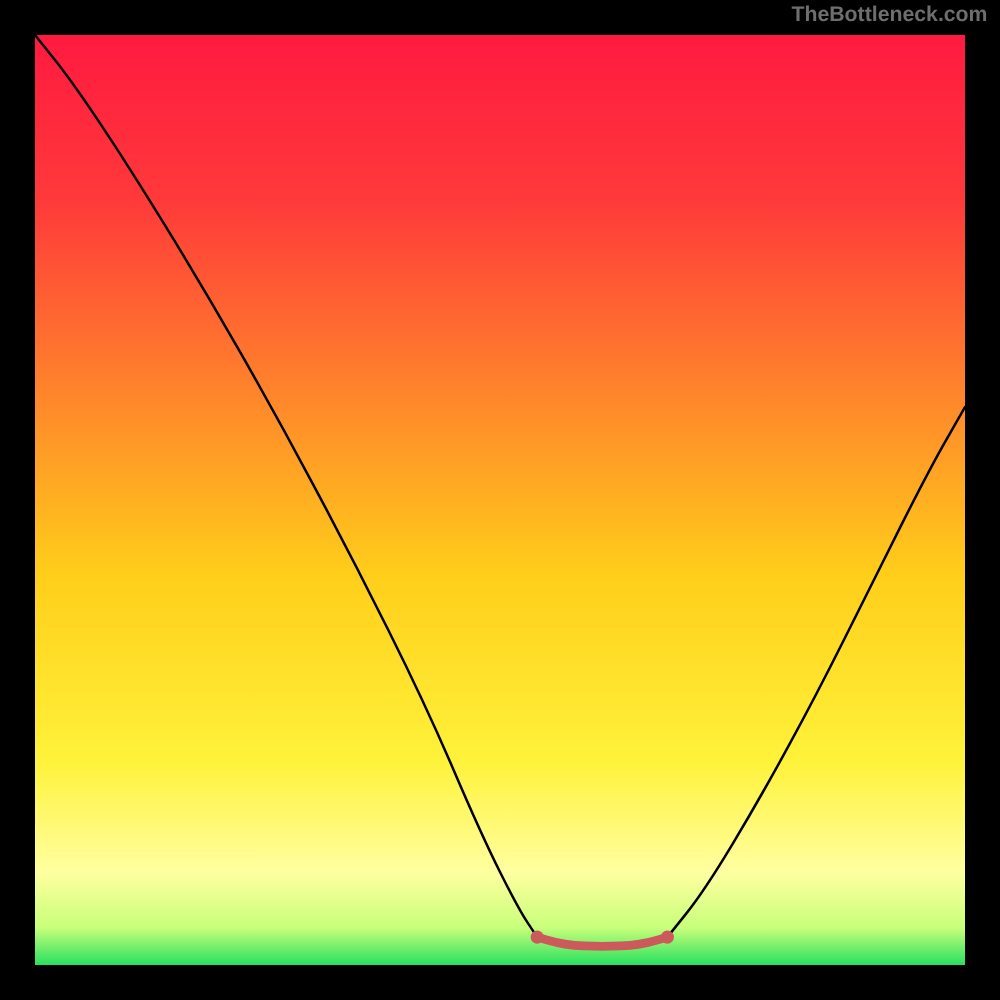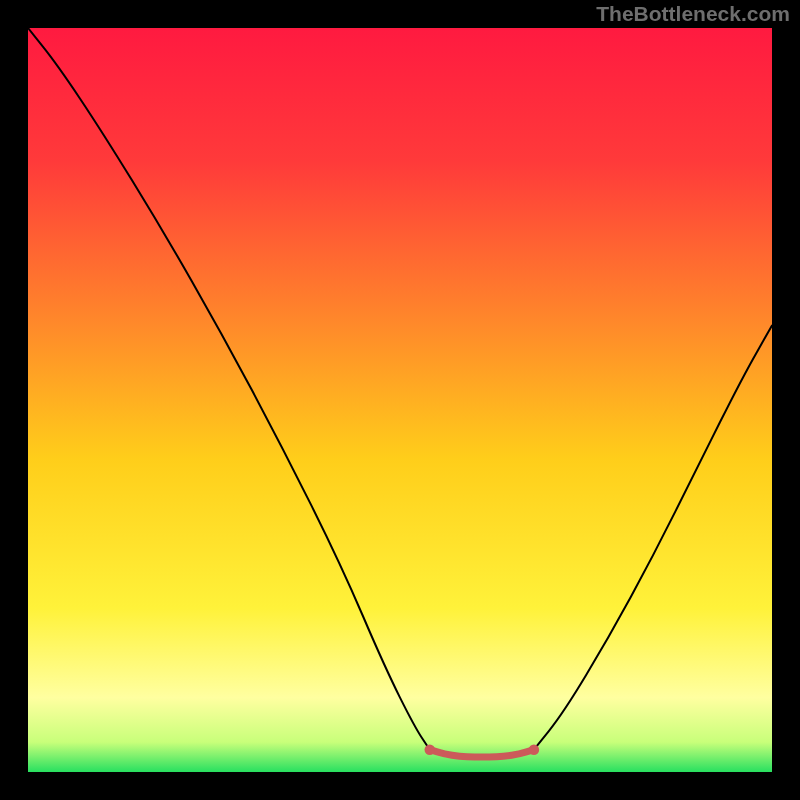--- a/index.html
+++ b/index.html
@@ -23,21 +23,21 @@
     left: 28px;
     top: 28px;
     width: 744px;
     height: 744px;
   }
   .watermark {
     position: absolute;
     top: 2px;
     right: 10px;
     font-family: Arial, Helvetica, sans-serif;
-    font-size: 21px;
+    font-size: 17px;
     font-weight: bold;
     color: #6e6e6e;
   }
 </style>
 </head>
 <body>
 
 <div class="frame">
   <svg class="plot" viewBox="0 0 744 744" preserveAspectRatio="none">
     <defs>

